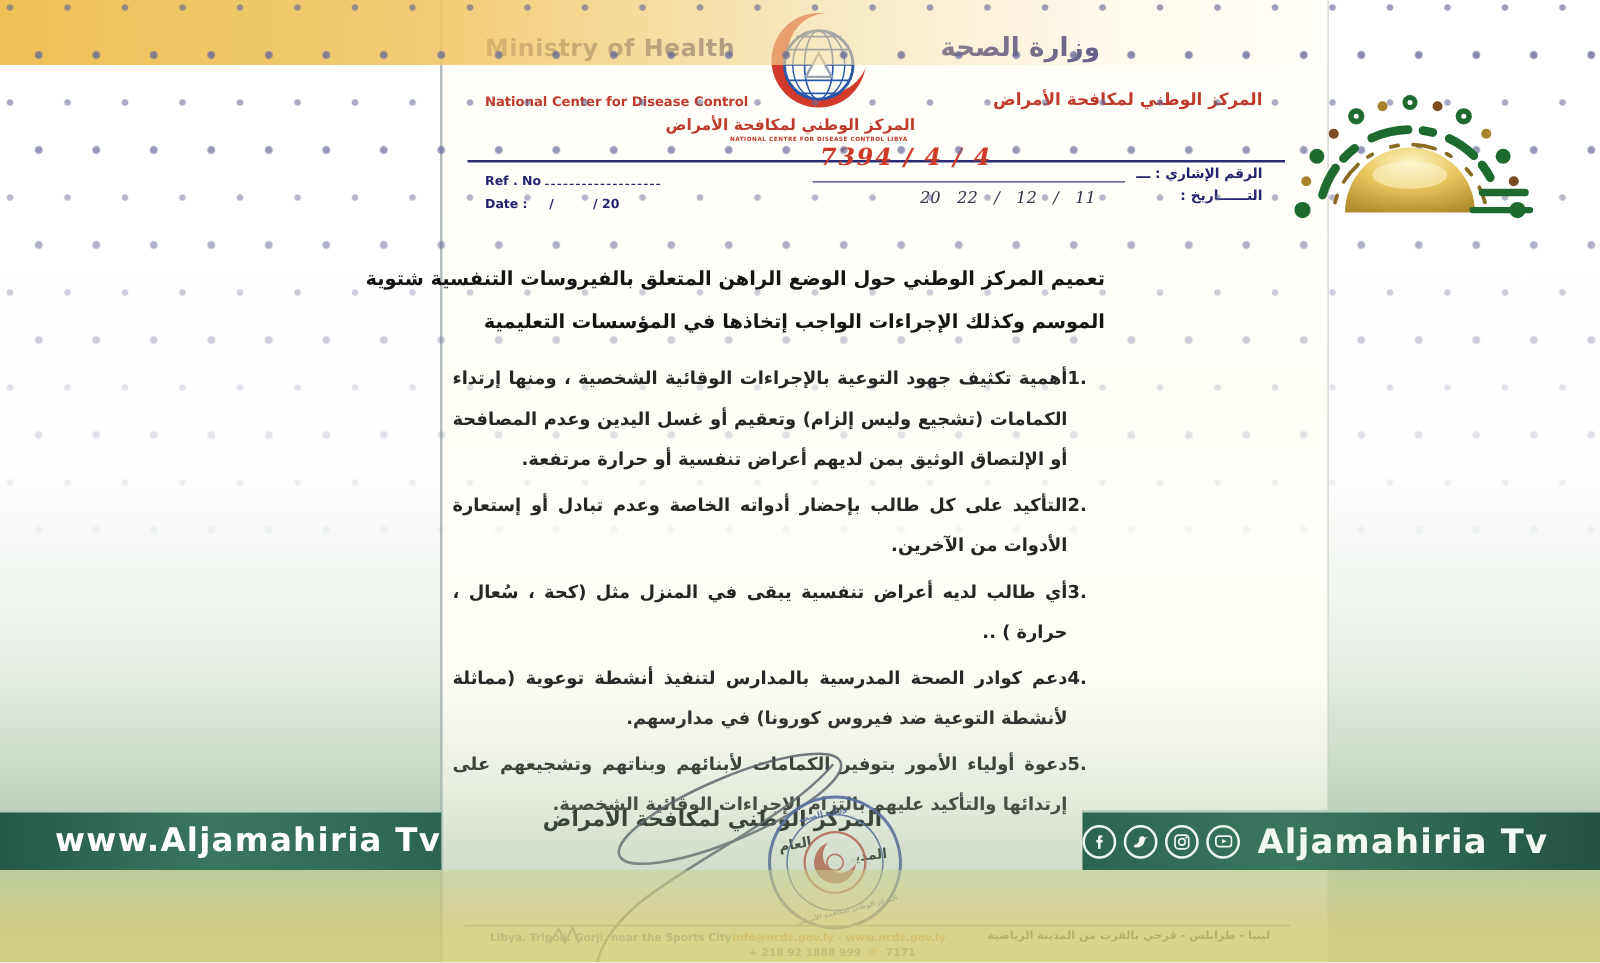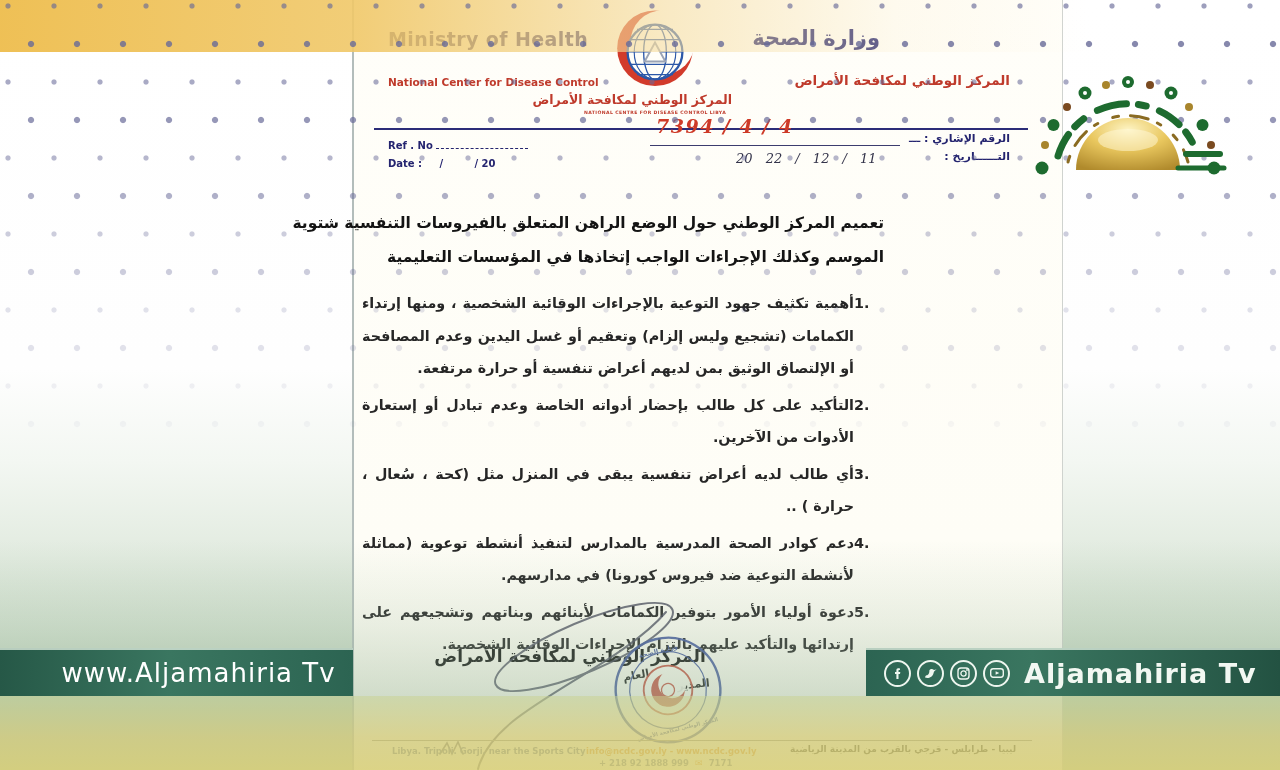--- a/index.html
+++ b/index.html
@@ -74,22 +74,22 @@
   .green-fade{left:0;top:540px;width:100%;height:156px;z-index:4;
     background:linear-gradient(180deg,rgba(160,188,160,0) 0%,rgba(160,188,160,0.22) 55%,rgba(148,178,148,0.42) 100%);}
   .bottom-strip{left:0;top:696px;width:100%;height:74px;z-index:5;
     background:linear-gradient(180deg,rgba(186,201,146,0.72) 0%,rgba(208,201,122,0.8) 55%,rgba(214,205,116,0.85) 100%);}
 
   
   .banner{top:648px;height:48px;z-index:6;border-top:2px solid rgba(220,234,220,0.8);box-sizing:border-box;}
   .banner-left{left:0;width:353px;background:linear-gradient(90deg,#265847 0%,#3a7660 48%,#2c6452 100%);
     display:flex;align-items:center;justify-content:center;}
   .banner-right{left:866px;width:414px;background:linear-gradient(90deg,#2c6452 0%,#3a7660 40%,#235242 100%);
-    display:flex;align-items:center;padding-left:18px;box-sizing:border-box;}
-  .wm-url{font-size:26px;font-weight:400;color:#fff;letter-spacing:1px;white-space:nowrap;margin-left:44px;}
+    display:flex;align-items:center;box-sizing:border-box;}
+  .wm-url{font-size:26px;font-weight:700;color:#fff;letter-spacing:1px;white-space:nowrap;margin-left:44px;}
   .sicon{flex:none;width:27px;height:27px;border:2px solid #eef6ef;border-radius:50%;box-sizing:border-box;
     display:flex;align-items:center;justify-content:center;margin-right:6px;}
   .wm-brand{font-size:27px;font-weight:800;color:#f2f8f2;letter-spacing:1px;margin-left:8px;white-space:nowrap;}
 
   .tv-logo{left:1028px;top:28px;z-index:7;}
 </style>
 </head>
 <body>
 
 <div class="page">

